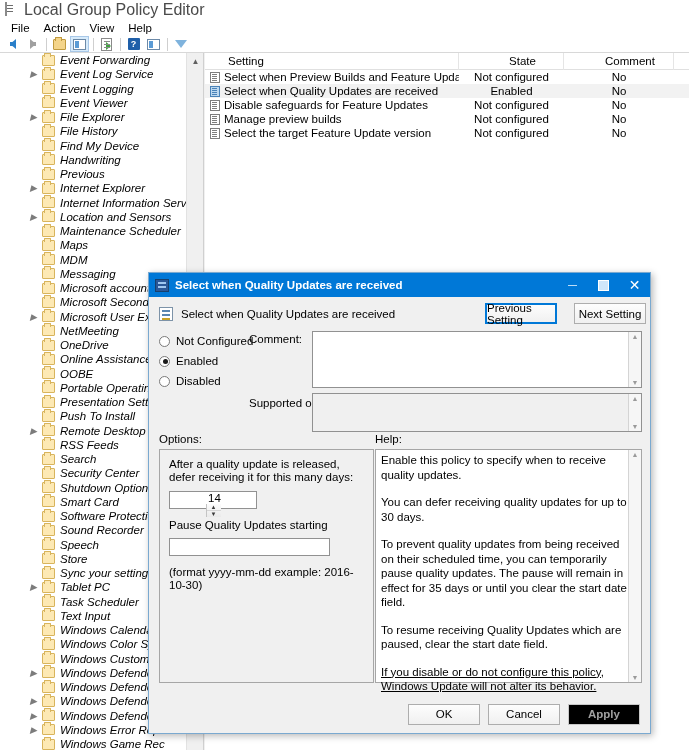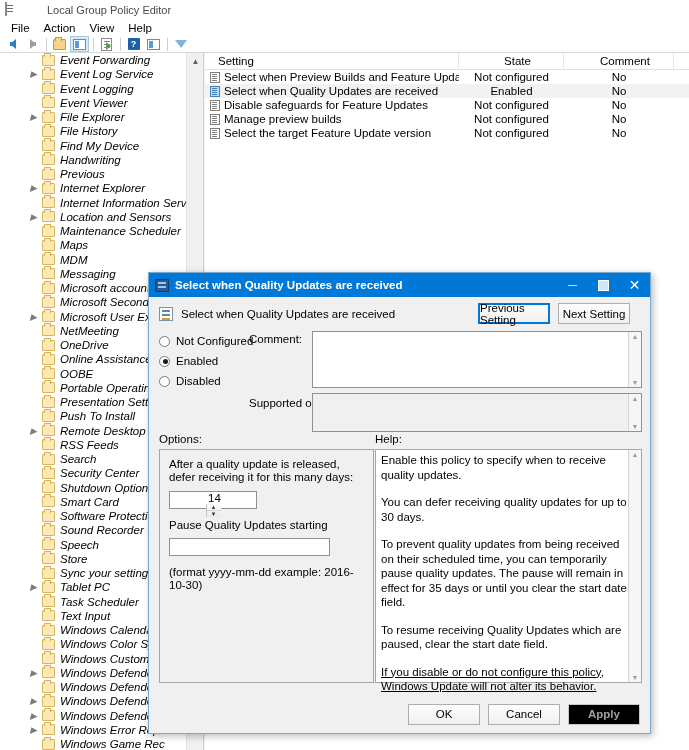--- a/index.html
+++ b/index.html
@@ -38,21 +38,21 @@
     background: linear-gradient(#ffffff,#e6e6e6);
     position: relative;
   }
   .mmc-glyph:before {
     content: ""; position: absolute;
     left: 1px; top: 2px; width: 6px; height: 1px;
     background: #6d6d6d;
     box-shadow: 0 3px 0 #6d6d6d, 0 6px 0 #6d6d6d;
   }
   .titlebar .txt {
-    font-size: 11px; color: #4a4a4a; margin-left: 23px;
+    font-size: 16px; color: #4a4a4a;
   }
 
   
   .menubar {
     position: absolute; left: 0; top: 20px;
     width: 689px; height: 16px;
     background: #ffffff;
     display: flex; align-items: center;
     padding-left: 4px;
   }
@@ -231,21 +231,21 @@
     height: 17px;
     border-bottom: 1px solid #e0e0e0;
     background: #ffffff;
     align-items: center;
     font-size: 11.5px;
   }
   .lp-head .col {
     height: 17px;
     line-height: 17px;
     border-right: 1px solid #e5e5e5;
-    padding-left: 13px;
+    padding-left: 23px;
     color: #000;
     overflow: hidden;
   }
   .c-set { width: 254px; }
   .c-state { width: 105px; text-align: center; padding-left:0; }
   .c-com { width: 110px; text-align: center; padding-left:0; }
 
   .lp-row {
     display: flex;
     height: 14px;
@@ -341,22 +341,22 @@
     border: 1px solid #adadad;
     font-size: 11.5px;
     font-family: "Liberation Sans", sans-serif;
     display:flex;align-items:center;justify-content:center;
     color:#000;
     cursor: default;
   }
   .btn.focus { border: 2px solid #0078d7; }
   .btn.disabled { color: #a0a0a0; background:#000000; border-color:#c8c8c8;font-weight:bold; }
   .hdr-btns {
-    position: absolute; right: 20px; top: 6px;
-    display: flex; gap: 8px;
+    position: absolute; right: 4px; top: 6px;
+    display: flex; gap: 17px;
   }
   .hdr-btns .btn { width: 72px; }
 
   .dlg-upper {
     position: relative;
     padding: 0 10px;
     height: 106px;
   }
   .radios {
     position: absolute; left: 10px; top: 0;

